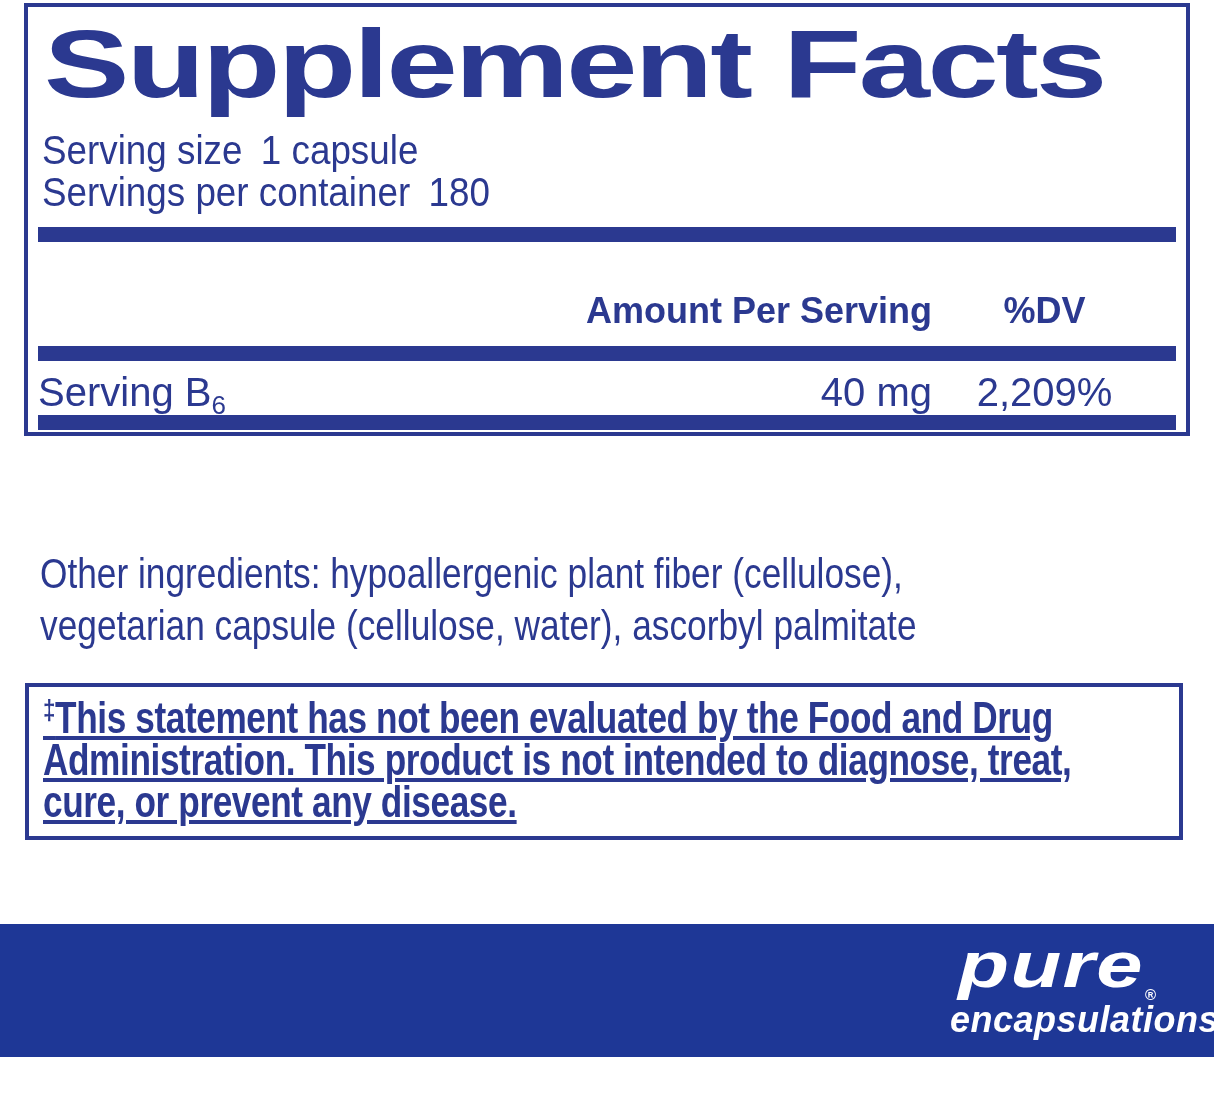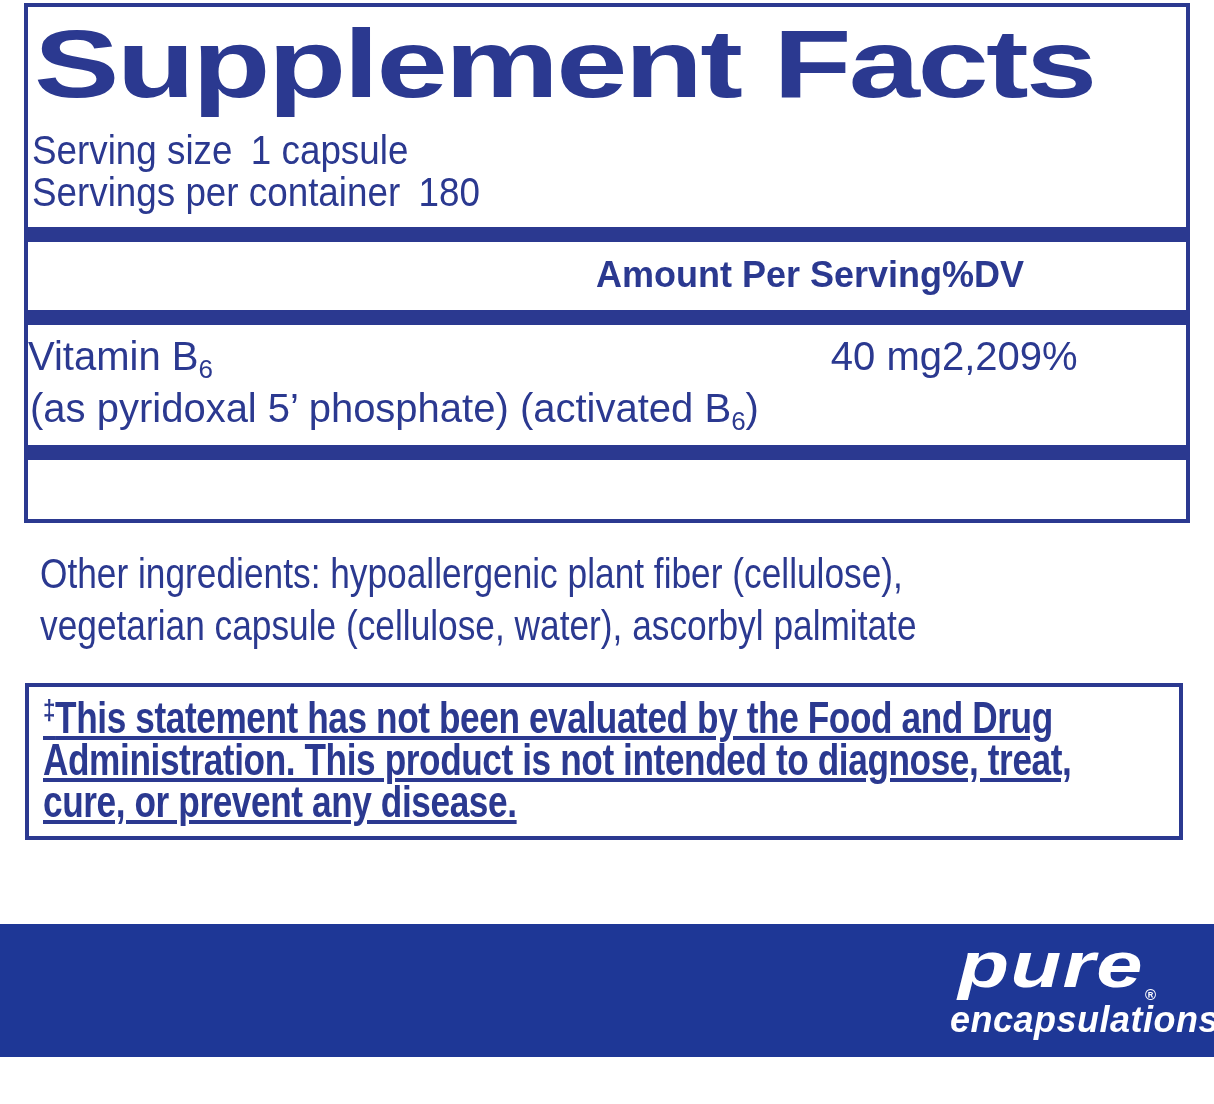--- a/index.html
+++ b/index.html
@@ -15,25 +15,25 @@
     font-family: "Liberation Sans", sans-serif;
     color: #2b3990;
   }
 
   
   .facts-box {
     position: absolute;
     left: 24px;
     top: 3px;
     width: 1166px;
-    height: 520px;
+    height: 433px;
     box-sizing: border-box;
     border: 4px solid #2b3990;
     background: #ffffff;
-    padding: 0 0;
+    padding: 0 10px;
   }
   .facts-title {
     font-size: 97px;
     font-weight: bold;
     line-height: 1;
     letter-spacing: -2px;
     white-space: nowrap;
     margin: 8px 0 0 6px;
     transform: scaleX(1.32);
     transform-origin: left top;
@@ -53,27 +53,28 @@
     background: #2b3990;
     margin-top: 14px;
   }
   .bar-mid { margin-top: 0; }
 
   .cols {
     display: grid;
     grid-template-columns: 1fr 355px 244px;
   }
   .cols .col-amount { text-align: right; }
-  .cols .col-dv { text-align: left; padding-right: 19px; }
+  .cols .col-dv { text-align: center; padding-right: 19px; }
 
   .header-row {
     padding: 12px 0 14px;
     font-size: 36px;
     font-weight: bold;
     align-items: center;
+    margin-top: 36px;
   }
   .nutrient-row {
     font-size: 40px;
     padding-top: 9px;
   }
   .nutrient-row sub, .nutrient-detail sub {
     font-size: 26px;
     vertical-align: -8px;
     line-height: 0;
   }
@@ -190,28 +191,25 @@
 
   <div class="cols header-row">
     <div></div>
     <div class="col-amount">Amount Per Serving</div>
     <div class="col-dv">%DV</div>
   </div>
 
   <div class="bar bar-mid"></div>
 
   <div class="cols nutrient-row">
-    <div><span>Vitamin B</span><sub>6</sub></div>
+    <div><span>Serving B</span><sub>6</sub></div>
     <div class="col-amount">40 mg</div>
     <div class="col-dv">2,209%</div>
   </div>
 
-  <div class="nutrient-detail">
-    <span>(as pyridoxal 5’ phosphate) (activated B</span><sub>6</sub><span>)</span>
-  </div>
 
   <div class="bar bar-mid"></div>
 
 </div>
 
 <div class="other-ingredients">
   <div class="oi-line">Other ingredients: hypoallergenic plant fiber (cellulose),</div>
   <div class="oi-line">vegetarian capsule (cellulose, water), ascorbyl palmitate</div>
 </div>
 

